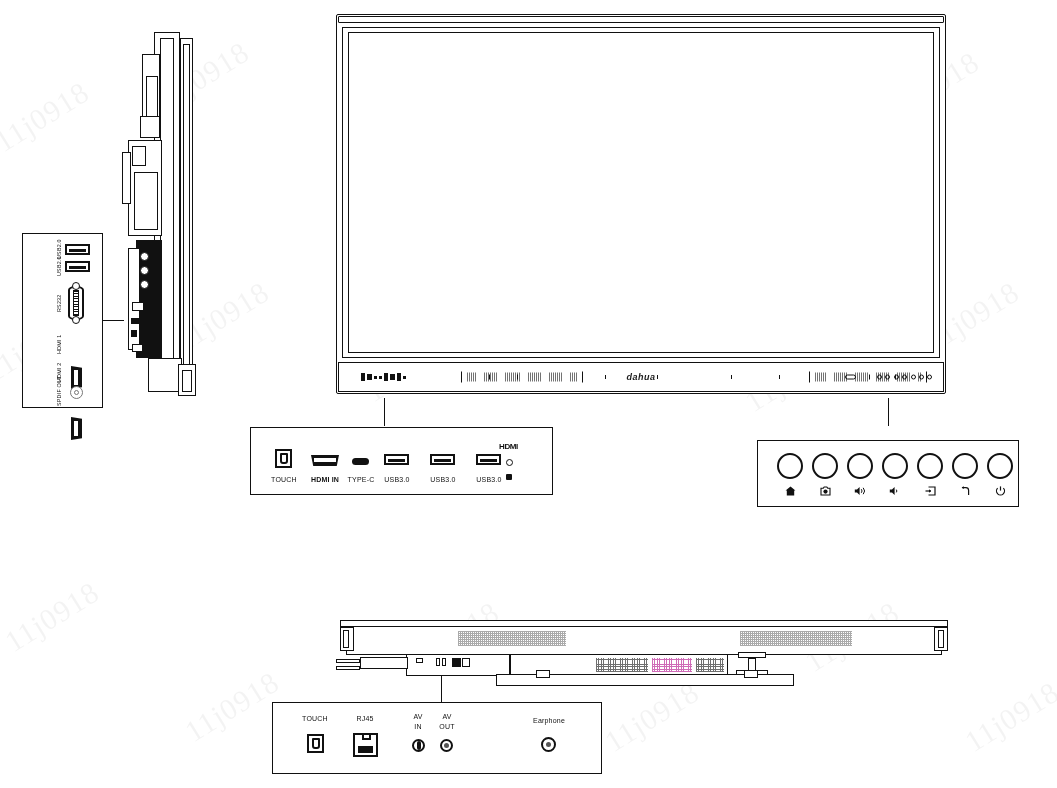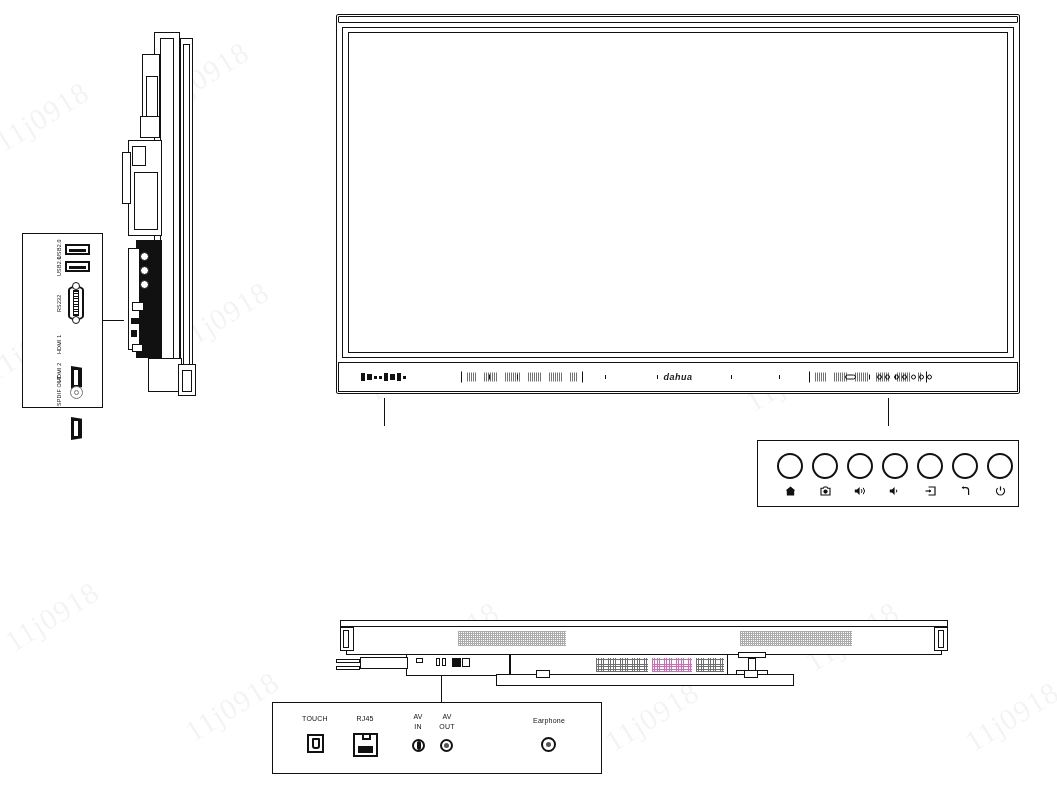--- a/index.html
+++ b/index.html
@@ -68,21 +68,21 @@
     z-index: 2;
   }
   .leader-v { width: 1.4px; }
   .leader-h { height: 1.4px; }
 
   
   #front-display {
     position: absolute;
     left: 336px;
     top: 14px;
-    width: 684px;
+    width: 610px;
     height: 380px;
     z-index: 3;
   }
   .bez-outer {
     position: absolute;
     inset: 0;
     border: 1.5px solid #111;
     border-radius: 2px;
     box-sizing: border-box;
     background: #fff;
@@ -621,20 +621,44 @@
           <i></i>
           <i></i>
           <i></i>
       </div>
     </div>
   </div>
 
   <div class="leader leader-v" style="left:384px; top:398px; height:28px;"></div>
   <div class="leader leader-v" style="left:888px; top:398px; height:28px;"></div>
 
+  <div class="panel-box" id="front-port-panel" style="left:250px; top:427px; width:303px; height:68px;">
+
+    <div class="port usb-b" style="left:24px; top:21px;"></div>
+    <div class="lbl" style="left:8px; top:48px; width:50px;">TOUCH</div>
+
+    <div class="port hdmi-port" style="left:60px; top:27px;"></div>
+    <div class="lbl lbl-b" style="left:48px; top:48px; width:52px;">HDMI IN</div>
+
+    <div class="port typec" style="left:101px; top:30px;"></div>
+    <div class="lbl" style="left:85px; top:48px; width:50px;">TYPE-C</div>
+
+    <div class="port usb-a" style="left:133px; top:26px;"></div>
+    <div class="lbl" style="left:121px; top:48px; width:50px;">USB3.0</div>
+
+    <div class="port usb-a" style="left:179px; top:26px;"></div>
+    <div class="lbl" style="left:167px; top:48px; width:50px;">USB3.0</div>
+
+    <div class="port usb-a" style="left:225px; top:26px;"></div>
+    <div class="lbl" style="left:213px; top:48px; width:50px;">USB3.0</div>
+
+    <div class="hdmi-word" style="left:248px; top:14px;">HDMI</div>
+    <div class="tiny-circle" style="left:255px; top:31px;"></div>
+    <div class="tiny-sq" style="left:255px; top:46px;"></div>
+  </div>
 
   <div class="panel-box" id="control-panel" style="left:757px; top:440px; width:262px; height:67px;">
 
     <div class="btn-circle" style="left:19px; top:12px;"></div>
     <div class="btn-ico" style="left:19px; top:44px;">
       <svg width="11" height="10" viewBox="0 0 11 10" style="vertical-align:middle;">
         <path d="M5.5 0.4 L10.4 4.6 L9.2 4.6 L9.2 9.4 L1.8 9.4 L1.8 4.6 L0.6 4.6 Z" fill="#111"></path>
       </svg>
     </div>
 

